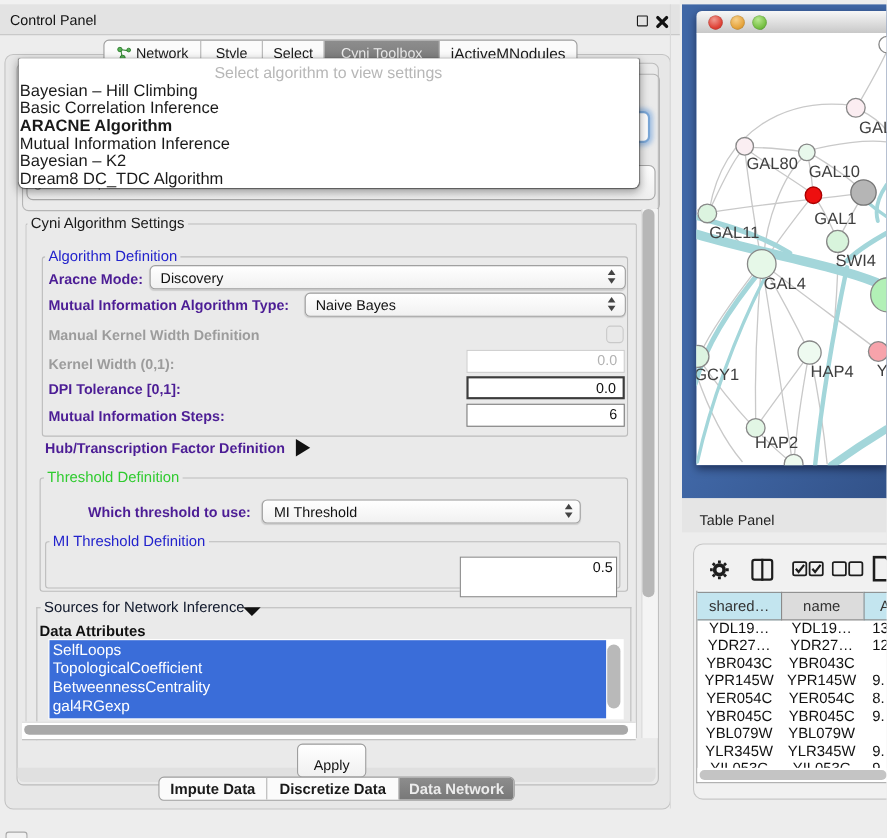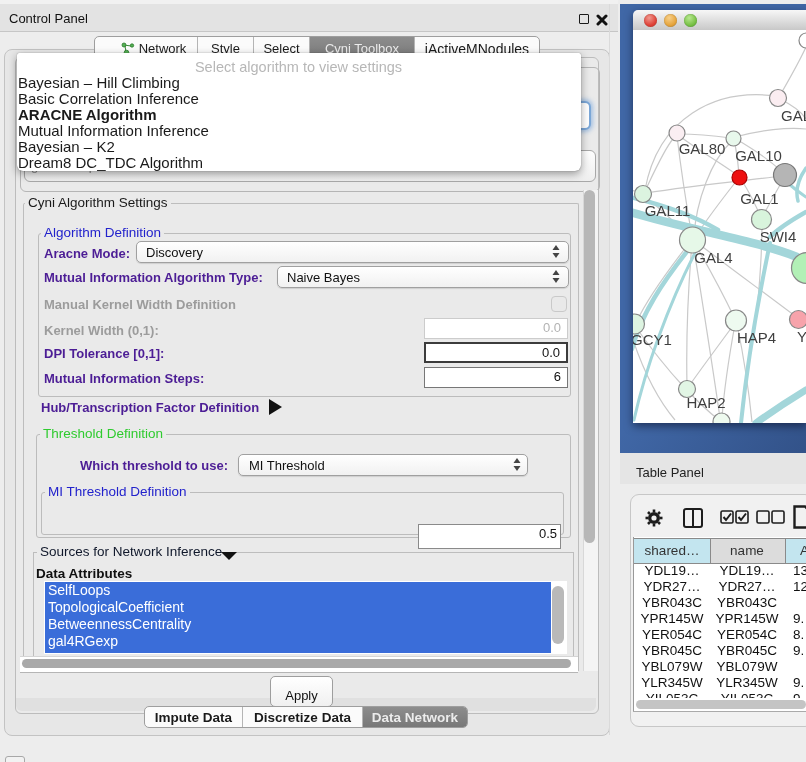--- a/index.html
+++ b/index.html
@@ -36,21 +36,21 @@
 
 <div class="a" style="left:15px;top:57px;width:582px;height:655px;border:1px solid #bcbcbc;border-radius:6px;background:#eaeaea;"></div>
 <div class="a" style="left:16px;top:698px;width:580px;height:13px;background:#e0e0e0;border-radius:0 0 6px 6px;"></div>
 
 <div class="a" style="left:20px;top:67px;width:578px;height:123px;border:1px solid #b5b5b5;border-radius:6px;"></div>
 <div class="a" style="left:250px;top:101px;width:337px;height:25px;background:#fff;border:2px solid #7ba7d7;border-radius:6px;box-shadow:0 0 4px 2px rgba(110,160,220,0.55);"></div>
 <div class="a" style="left:24px;top:150px;width:570px;height:30px;background:linear-gradient(#fdfdfd,#eee);border:1px solid #a8a8a8;border-radius:6px;"></div>
 <div class="a" style="left:31px;top:158px;font-size:13px;color:#8a8a8a;">gal4RGexp</div>
 
 <div class="seg" style="left:94px;top:36px;height:23px;">
- <div style="width:87px;margin-left:15px;"><span id="neticon" style="display:inline-block;width:14px;height:14px;margin-right:4px;"><svg width="14" height="14" viewBox="0 0 14 14">
+ <div style="width:87px;"><span id="neticon" style="display:inline-block;width:14px;height:14px;margin-right:4px;"><svg width="14" height="14" viewBox="0 0 14 14">
             <path d="M3,3 L10,4 M4,4 L5,10" stroke="#3a8a3a" stroke-width="1"></path>
             <circle cx="3" cy="3" r="2" fill="#55b055" stroke="#2a7a2a" stroke-width="0.8"></circle>
             <circle cx="11" cy="3.5" r="1.7" fill="#55b055" stroke="#2a7a2a" stroke-width="0.8"></circle>
             <circle cx="5.5" cy="10.5" r="2.3" fill="#55b055" stroke="#2a7a2a" stroke-width="0.8"></circle>
           </svg></span>Network</div>
  <div style="width:55px;">Style</div>
  <div style="width:55px;">Select</div>
  <div class="sel" style="width:104px;">Cyni Toolbox</div>
  <div style="width:124px;font-size:14px;">jActiveMNodules</div>
 </div>
@@ -98,21 +98,21 @@
 <div class="a blab" style="left:80px;top:458px;">Which threshold to use:</div>
 <div class="combo" style="left:238px;top:454px;width:288px;height:20px;"></div>
 <div class="cbtext" style="left:249px;top:458px;">MI Threshold</div>
 <svg class="a" style="left:512px;top:457px;" width="10" height="15" viewBox="0 0 10 15">
       <path d="M5,1 L8.5,6 L1.5,6 Z" fill="#444"></path>
       <path d="M5,14 L8.5,9 L1.5,9 Z" fill="#444"></path>
     </svg>
 
 <div class="gbox" style="left:41px;top:492px;width:521px;height:41px;"></div>
 <div class="gtitle" style="left:45px;top:485px;color:#2222cc;">MI Threshold Definition</div>
-<div class="tfield" style="left:418px;top:506px;width:138px;height:18px;border-color:#8a8a8a;padding:1px 3px 4px 0;margin-top:18px;">0.5</div>
+<div class="tfield" style="left:418px;top:506px;width:138px;height:18px;border-color:#8a8a8a;padding:1px 3px 16px 0;">0.5</div>
 
 <div class="a" style="left:33px;top:552px;width:539px;height:120px;border:1px solid #bdbdbd;border-bottom:none;"></div>
 <div class="gtitle" style="left:37px;top:545px;color:#0f172a;">Sources for Network Inference</div>
 <div class="a" style="left:221px;top:552px;width:0;height:0;border-top:8px solid #111;border-left:8.5px solid transparent;border-right:8.5px solid transparent;"></div>
 <div class="a" style="left:36px;top:566px;font-size:13.5px;font-weight:bold;color:#111;">Data Attributes</div>
 
 <div class="a" style="left:44px;top:581px;width:523px;height:73px;background:#fff;"></div>
 <div class="a" style="left:45px;top:582px;width:506px;height:71px;background:#3a6dd9;"></div>
 <div class="a" style="left:48px;top:582px;font-size:14px;color:#fff;line-height:17px;white-space:nowrap;">SelfLoops<br>TopologicalCoefficient<br>BetweennessCentrality<br>gal4RGexp</div>
 <div class="a" style="left:552px;top:586px;width:12px;height:58px;background:#b9b9b9;border-radius:6px;"></div>

